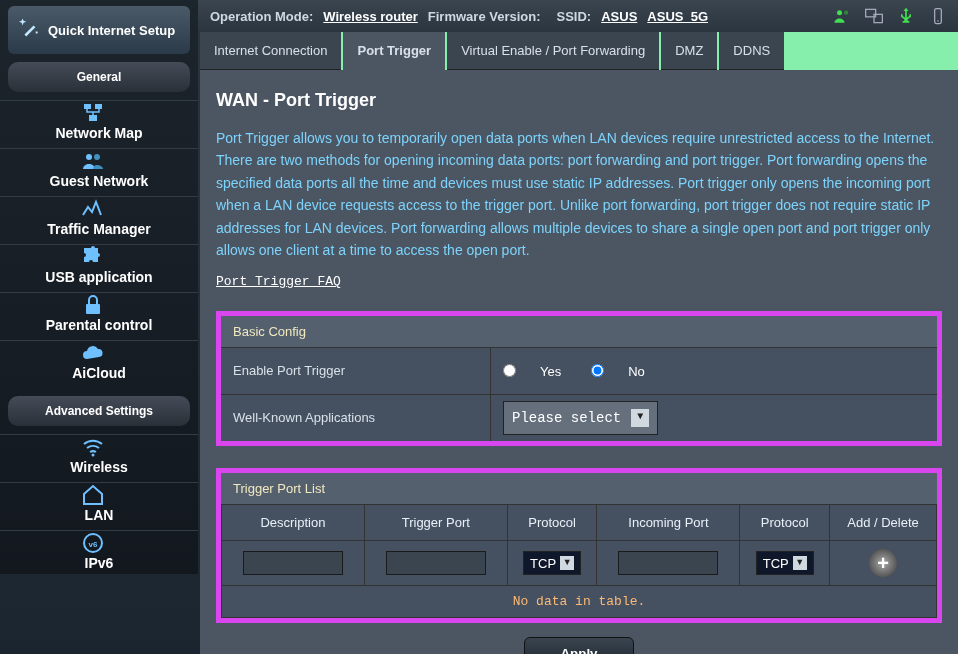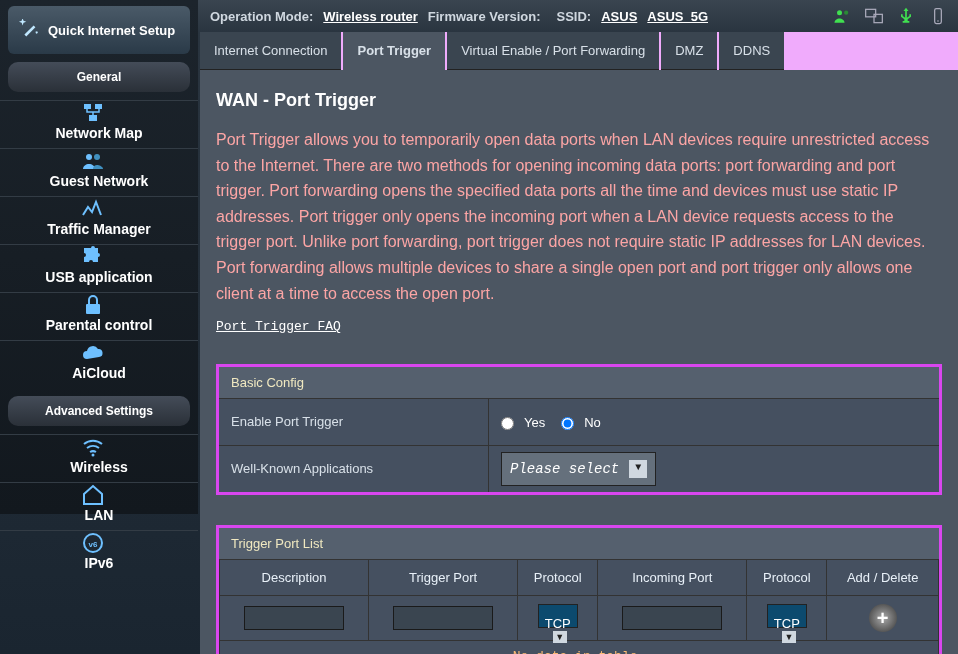--- a/index.html
+++ b/index.html
@@ -22,21 +22,21 @@
 }
 .top-bar .label { color: #d0d8e0; font-weight: bold; }
 .top-bar .value { text-decoration: underline; font-weight: bold; }
 .top-icons { margin-left: auto; display: flex; gap: 12px; align-items: center; }
 .top-icons svg { width: 20px; height: 20px; }
 
 .sidebar {
   position: absolute;
   left: 0; top: 0;
   width: 198px;
-  height: 514px;
+  height: 574px;
   background: linear-gradient(to bottom, #1c242c, #12181e);
 }
 .qis-btn {
   margin: 6px 8px;
   height: 48px;
   background: linear-gradient(to bottom, #4a5a68, #2a3a48);
   border-radius: 6px;
   display: flex;
   align-items: center;
   padding: 0 10px;
@@ -75,21 +75,21 @@
 
 .content {
   position: absolute;
   left: 200px;
   top: 32px;
   width: 758px;
   padding: 0;
 }
 .tabs {
   display: flex;
-  background: #f0abfc;
+  background: #86efac;
   height: 38px;
   gap: 2px;
 }
 .tab {
   padding: 0 14px;
   line-height: 38px;
   font-size: 13px;
   color: #d8e0e8;
   cursor: pointer;
   background: #3a4550;
@@ -98,27 +98,27 @@
 .tab.active {
   background: #4c5662;
   font-weight: bold;
   border-bottom: none;
 }
 .panel {
   background: #4c5662;
   padding: 20px 16px;
 }
 .panel h2 { font-size: 18px; margin-bottom: 16px; }
-.panel .desc { font-size: 16px; line-height: 1.6; color: #fca5a5; margin-bottom: 10px; }
+.panel .desc { font-size: 14px; line-height: 1.6; color: #7dd3fc; margin-bottom: 10px; }
 .panel .faq { font-size: 13px; text-decoration: underline; font-family: "Courier New", monospace; cursor: pointer; }
 
 .config-box {
-  border: 3px solid #d946ef;
+  border: 5px solid #d946ef;
   background: #455060;
-  margin-top: 30px;
+  margin-top: 22px;
 }
 .config-title {
   background: #55606e;
   padding: 8px 12px;
   font-size: 13px;
   color: #f0e8c0;
 }
 .config-row {
   display: flex;
   align-items: center;
@@ -126,34 +126,33 @@
   border-top: 1px solid #333;
 }
 .config-label {
   flex: 0 0 270px;
   padding: 0 12px;
   font-size: 13px;
   color: #d8e0e8;
   border-right: 1px solid #333;
   line-height: 46px;
 }
-.config-value { flex: 1; padding: 0 12px; font-size: 13px; display: flex; align-items: flex-end; gap: 6px; }
+.config-value { flex: 1; padding: 0 12px; font-size: 13px; display: flex; align-items: flex-start; gap: 20px; }
 .config-value input[type="radio"] { margin-right: 4px; }
 .config-value label { margin-right: 10px; }
 .select {
   display: inline-flex;
   align-items: center;
   background: #65707c;
   border: 1px solid #222;
   height: 28px;
   padding: 16px 8px;
   font-family: "Courier New", monospace;
   font-size: 14px;
   cursor: pointer;
-  font-style: italic;
 }
 .select-arrow {
   width: 18px; height: 18px;
   background: #d0d8e0;
   color: #222;
   margin-left: 10px;
   text-align: center;
   line-height: 16px;
   font-size: 10px;
 }
@@ -175,26 +174,25 @@
 .tbl input[type="text"] {
   width: 100px;
   height: 24px;
   background: #3a4550;
   border: 1px solid #1a1a1a;
   color: #fff;
 }
 .tbl .sel {
   display: inline-flex;
   align-items: center;
-  background: #0c4a6e;
+  background: #0f172a;
   border: 1px solid #222;
   height: 24px;
   padding: 11px 6px;
   font-size: 13px;
-  flex-direction: column;
 }
 .tbl .sel-arrow {
   width: 14px; height: 14px;
   background: #d0d8e0;
   color: #222;
   margin-left: 4px;
   text-align: center;
   line-height: 12px;
   font-size: 9px;
 }

